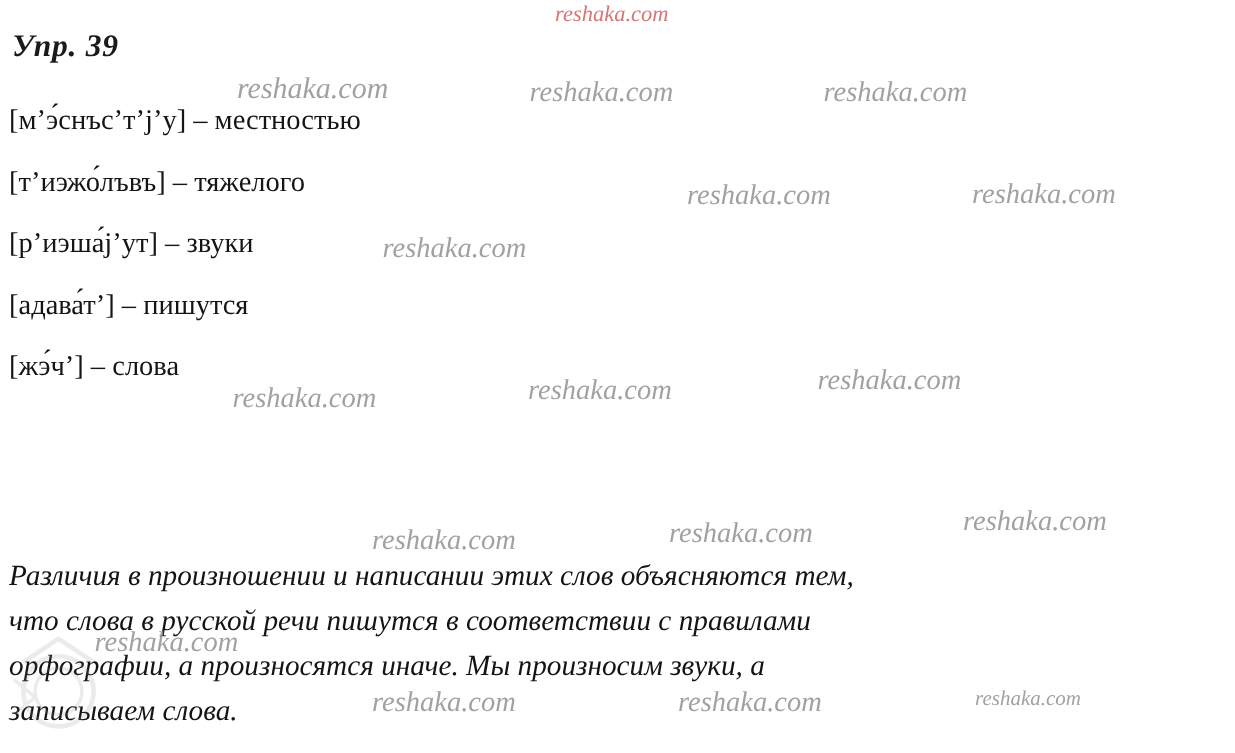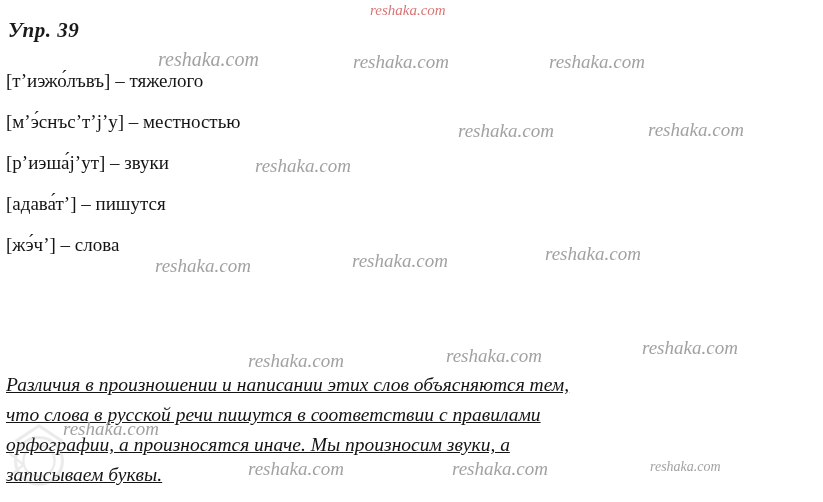--- a/index.html
+++ b/index.html
@@ -51,21 +51,20 @@
     width: 800px;
     font-size: 19.5px;
     font-style: italic;
     line-height: 30px;
     text-align: justify;
     color: #141414;
   }
   .explanation > span {
     display: block;
     text-align: justify;
-    text-decoration: underline;
   }
   .explanation > span:last-child {
     text-align: left;
   }
   
   .wm {
     position: absolute;
     color: #9a9a9a;
     font-family: "Liberation Serif", serif;
     white-space: nowrap;
@@ -87,32 +86,32 @@
   }
 </style>
 </head>
 <body>
 
 <div class="page">
 
   <div class="exercise-title">Упр. 39</div>
 
   <div class="transcriptions">
+    <div class="trans-line">[м’э́снъс’т’j’у] – местностью</div>
     <div class="trans-line">[т’иэжо́лъвъ] – тяжелого</div>
-    <div class="trans-line">[м’э́снъс’т’j’у] – местностью</div>
     <div class="trans-line">[р’иэша́j’ут] – звуки</div>
     <div class="trans-line">[адава́т’] – пишутся</div>
     <div class="trans-line">[жэ́ч’] – слова</div>
   </div>
 
   <div class="explanation">
     <span>Различия в произношении и написании этих слов объясняются тем,</span>
     <span>что слова в русской речи пишутся в соответствии с правилами</span>
     <span>орфографии, а произносятся иначе. Мы произносим звуки, а</span>
-    <span>записываем буквы.</span>
+    <span>записываем слова.</span>
   </div>
 
   <svg class="ghost-logo" viewBox="0 0 100 100">
     <circle cx="50" cy="55" r="30" fill="none" stroke="#888" stroke-width="4"></circle>
     <circle cx="50" cy="55" r="20" fill="none" stroke="#888" stroke-width="3"></circle>
     <path d="M20 30 L50 10 L80 30" fill="none" stroke="#888" stroke-width="4"></path>
     <path d="M12 45 L30 60 L12 75" fill="none" stroke="#888" stroke-width="3"></path>
   </svg>
 
   <div id="watermark-layer">

